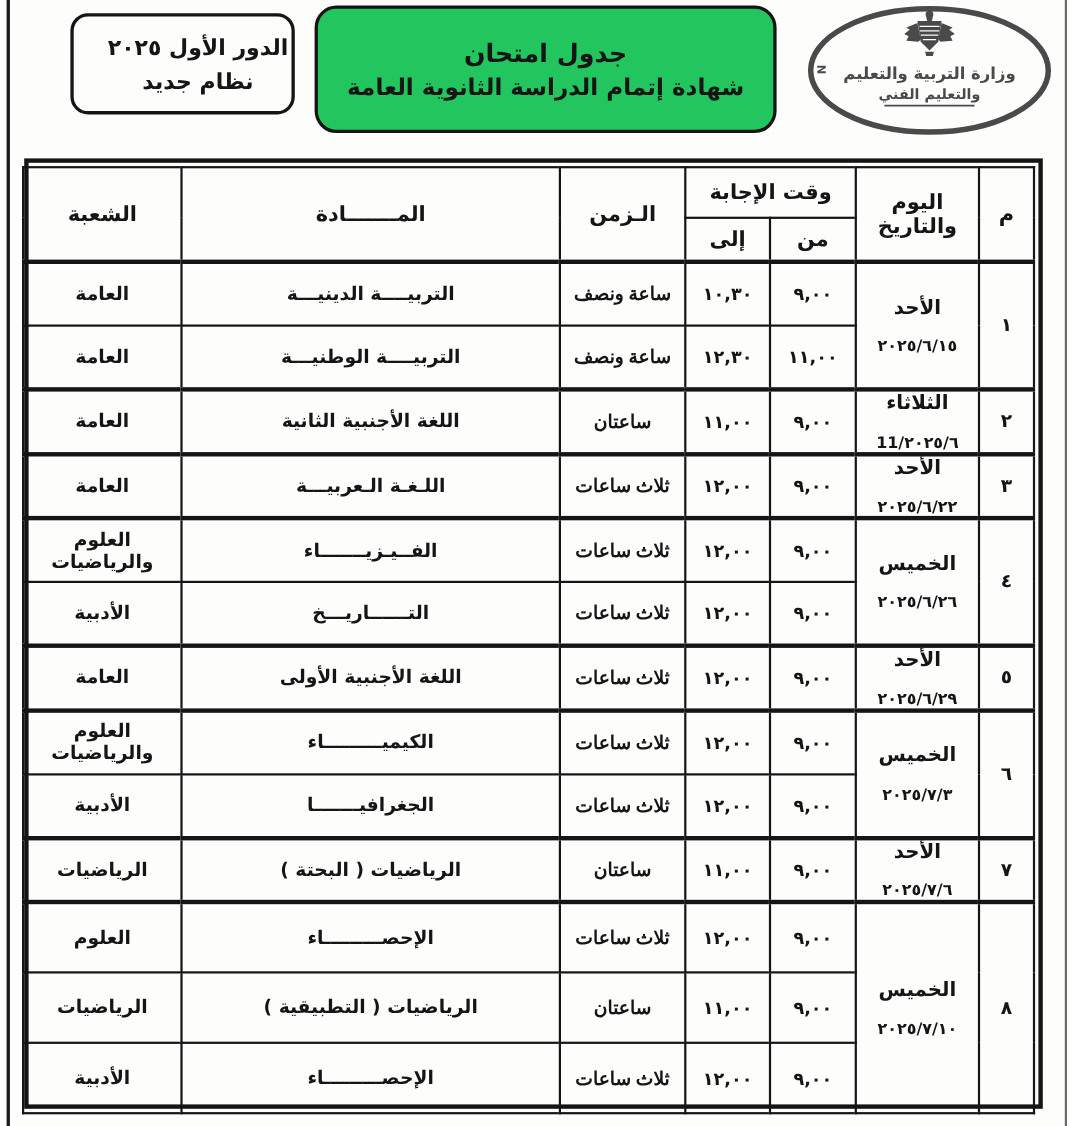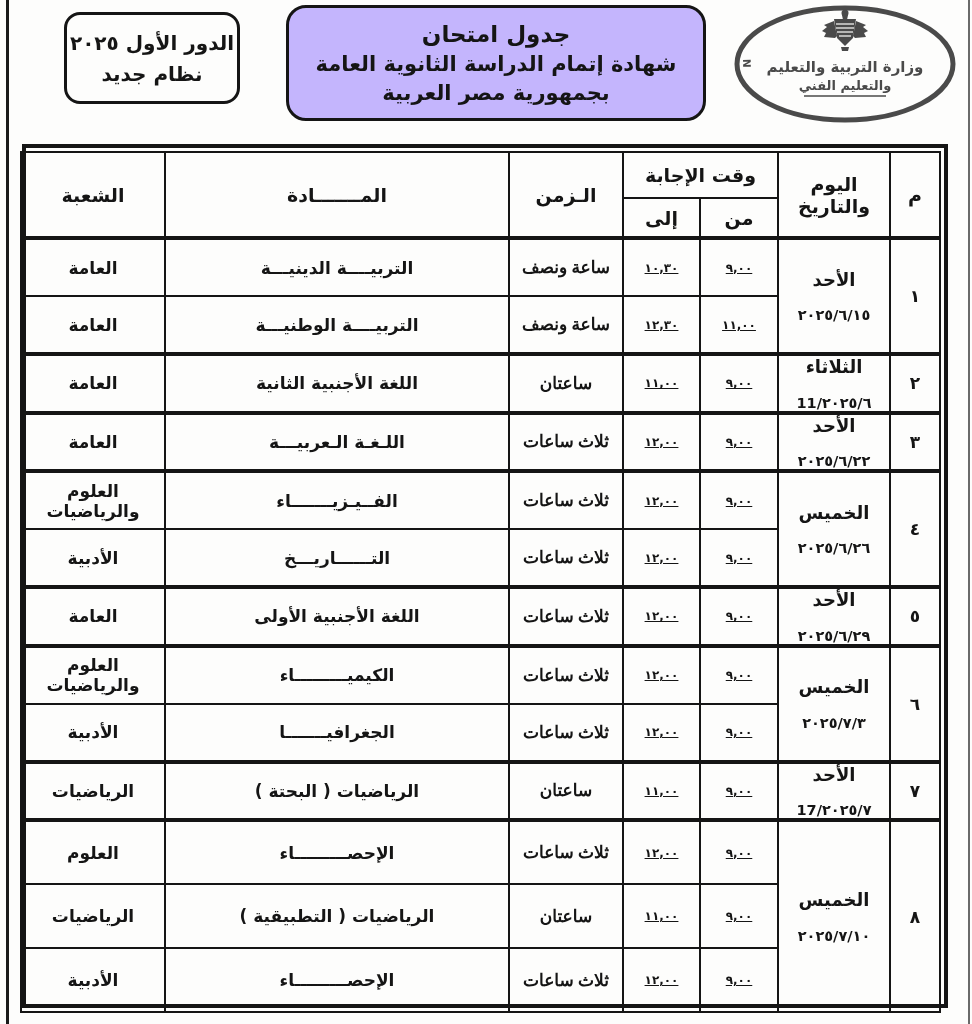--- a/index.html
+++ b/index.html
@@ -4,42 +4,42 @@
 <style>
   html,body{margin:0;padding:0;width:972px;height:1024px;overflow:hidden;
     font-family:"DejaVu Sans", sans-serif;background:#fdfdfc;color:#151515;}
   .page{position:relative;width:972px;height:1024px;background:#fdfdfc;direction:rtl;}
   .edge-left{position:absolute;left:6px;top:0;width:3px;height:100%;background:#1a1a1a;}
   .edge-right{position:absolute;right:2px;top:0;width:2px;height:100%;background:#6a6a6a;}
 
   
   .session-box{position:absolute;left:64px;top:12px;width:170px;height:86px;
     border:3px solid #151515;border-radius:16px;display:flex;flex-direction:column;
-    align-items:center;justify-content:center;gap:7px;font-weight:bold;font-size:20px;background:#fdfdfc;}
+    align-items:center;justify-content:center;gap:7px;font-weight:bold;font-size:20px;background:#fdfdfc;padding-left:28px;}
   .title-box{position:absolute;left:286px;top:5px;width:414px;height:110px;
     border:3px solid #151515;border-radius:20px;display:flex;flex-direction:column;
-    align-items:center;justify-content:center;gap:5px;font-weight:bold;background:#c4b5fd;}
+    align-items:center;justify-content:center;gap:5px;font-weight:bold;background:#22c55e;}
   .title-box .l1{font-size:23px;}
   .title-box .l2{font-size:21px;}
   .title-box .l3{font-size:21px;}
   .logo{position:absolute;left:726px;top:2px;width:238px;height:124px;}
 
   
   .table-wrap{position:absolute;left:22px;top:144px;width:926px;height:864px;
     border:4px solid #151515;padding:3px;box-sizing:border-box;background:#fdfdfc;}
   table{width:100%;height:100%;border-collapse:collapse;table-layout:fixed;}
   th,td{border:2px solid #151515;font-weight:bold;text-align:center;vertical-align:middle;
     padding:0 4px;overflow:hidden;}
   thead th{font-size:19px;}
   thead tr.h1{height:46px;}
   thead tr.h2{height:40px;}
   tbody tr{height:58px;}
   tbody tr.tall{height:64px;}
   tbody tr.group-start td, tbody tr.group-start th{border-top:4px solid #151515;}
-  td.c-time{font-size:12px;letter-spacing:1px;text-decoration:underline;}
+  td.c-time{font-size:16px;letter-spacing:1px;}
   td.c-dur{font-size:17px;font-family:Liberation Serif, serif;}
   td.c-subj{font-size:17px;margin-left:46px;}
   td.c-branch{font-size:17px;}
   th.c-num-cell{font-size:17px;border-right:2px solid #151515;background:transparent;}
   td.c-day-cell .day{font-size:18px;line-height:1.25;}
   td.c-day-cell .date{font-size:14.5px;letter-spacing:0.5px;margin-top:16px;}
   col.w-num{width:50px;} col.w-day{width:112px;} col.w-from{width:78px;}
   col.w-to{width:77px;} col.w-dur{width:114px;} col.w-subj{width:344px;} col.w-branch{width:144px;}
 </style>
 </head>
@@ -50,21 +50,20 @@
   <div class="edge-right"></div>
 
   <div class="session-box">
     <div>الدور الأول ٢٠٢٥</div>
     <div>نظام جديد</div>
   </div>
 
   <div class="title-box">
     <div class="l1">جدول امتحان</div>
     <div class="l2">شهادة إتمام الدراسة الثانوية العامة</div>
-    <div class="l3">بجمهورية مصر العربية</div>
   </div>
 
   <div class="logo">
     <svg width="238" height="124" viewBox="0 0 238 124">
       <ellipse cx="119" cy="62" rx="108" ry="56" fill="none" stroke="#4a4a4a" stroke-width="5"></ellipse>
       <path id="ringPath" d="M 17,62 A 102,50 0 0 0 221,62 A 102,50 0 0 0 17,62" fill="none"></path>
       <text font-size="10.5" font-weight="bold" letter-spacing="2.2" fill="#4a4a4a">
         <textPath href="#ringPath" startOffset="6">MINISTRY OF EDUCATION AND TECHNICAL EDUCATION</textPath>
       </text>
       <g fill="#4a4a4a" transform="translate(95,6)">
@@ -203,21 +202,21 @@
             <td class="c-time">٩,٠٠</td>
             <td class="c-time">١٢,٠٠</td>
             <td class="c-dur">ثلاث ساعات</td>
             <td class="c-subj">الجغرافيـــــــا</td>
             <td class="c-branch">الأدبية</td>
           </tr>
           <tr class="group-start">
             <th class="c-num-cell" rowspan="1">٧</th>
             <td class="c-day-cell" rowspan="1">
               <div class="day">الأحد</div>
-              <div class="date">٢٠٢٥/٧/17</div>
+              <div class="date">٢٠٢٥/٧/٦</div>
             </td>
             <td class="c-time">٩,٠٠</td>
             <td class="c-time">١١,٠٠</td>
             <td class="c-dur">ساعتان</td>
             <td class="c-subj">الرياضيات ( البحتة )</td>
             <td class="c-branch">الرياضيات</td>
           </tr>
           <tr class="group-start tall">
             <th class="c-num-cell" rowspan="3">٨</th>
             <td class="c-day-cell" rowspan="3">

